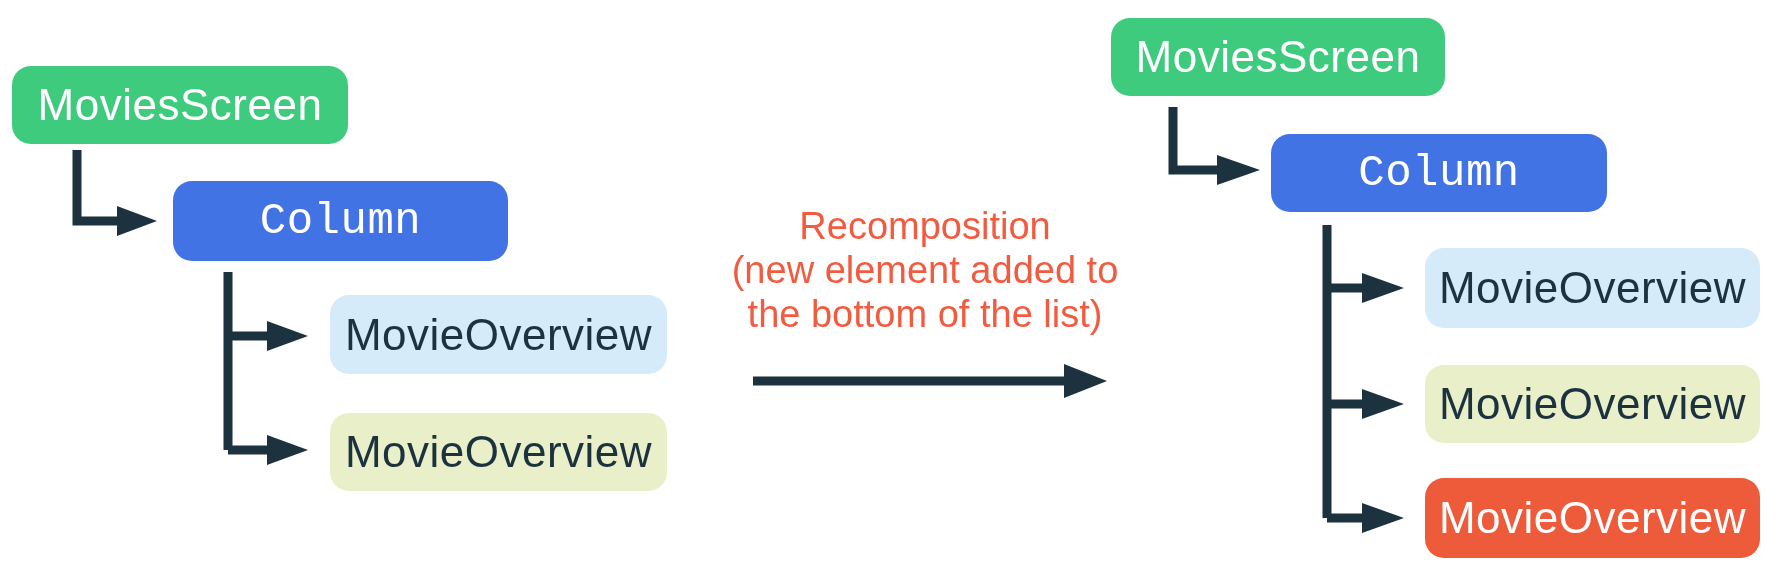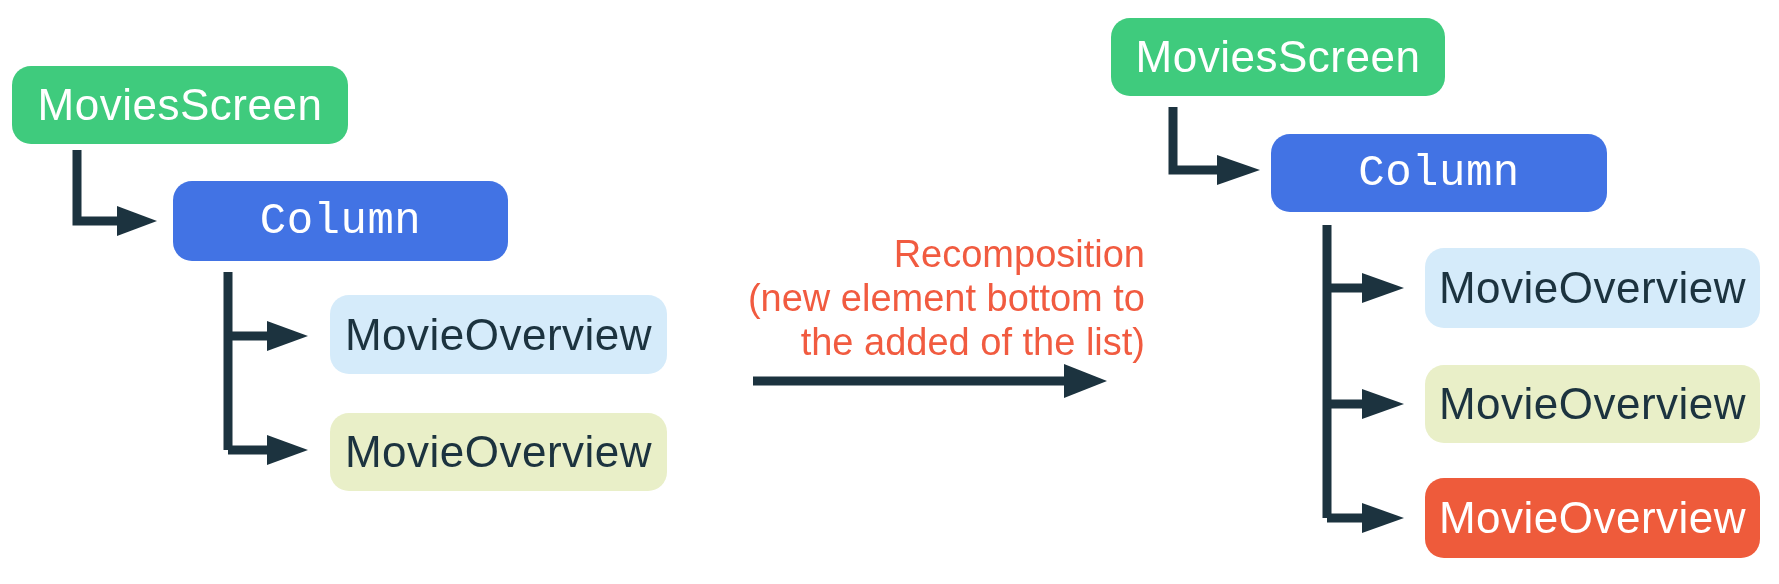--- a/index.html
+++ b/index.html
@@ -49,23 +49,23 @@
   .connectors path {
     stroke: var(--navy);
     stroke-width: 9;
     fill: none;
   }
   .connectors polygon { fill: var(--navy); }
 
   .annotation {
     position: absolute;
     left: 705px;
-    top: 232px;
+    top: 204px;
     width: 440px;
-    text-align: right;
+    text-align: center;
     font-size: 38px;
     line-height: 44px;
     color: var(--annotation-orange);
     white-space: nowrap;
   }
 </style>
 </head>
 <body>
 
 <div class="canvas">
@@ -101,22 +101,22 @@
     </g>
   </svg>
 
   <div class="node green l-movies">MoviesScreen</div>
   <div class="node blue l-column">Column</div>
   <div class="node light-blue l-movie1">MovieOverview</div>
   <div class="node pale-yellow l-movie2">MovieOverview</div>
 
   <div class="annotation">
     <div>Recomposition</div>
-    <div>(new element bottom to</div>
-    <div>the added of the list)</div>
+    <div>(new element added to</div>
+    <div>the bottom of the list)</div>
   </div>
 
   <div class="node green r-movies">MoviesScreen</div>
   <div class="node blue r-column">Column</div>
   <div class="node light-blue r-movie1">MovieOverview</div>
   <div class="node pale-yellow r-movie2">MovieOverview</div>
   <div class="node orange r-movie3">MovieOverview</div>
 
 </div>
 

